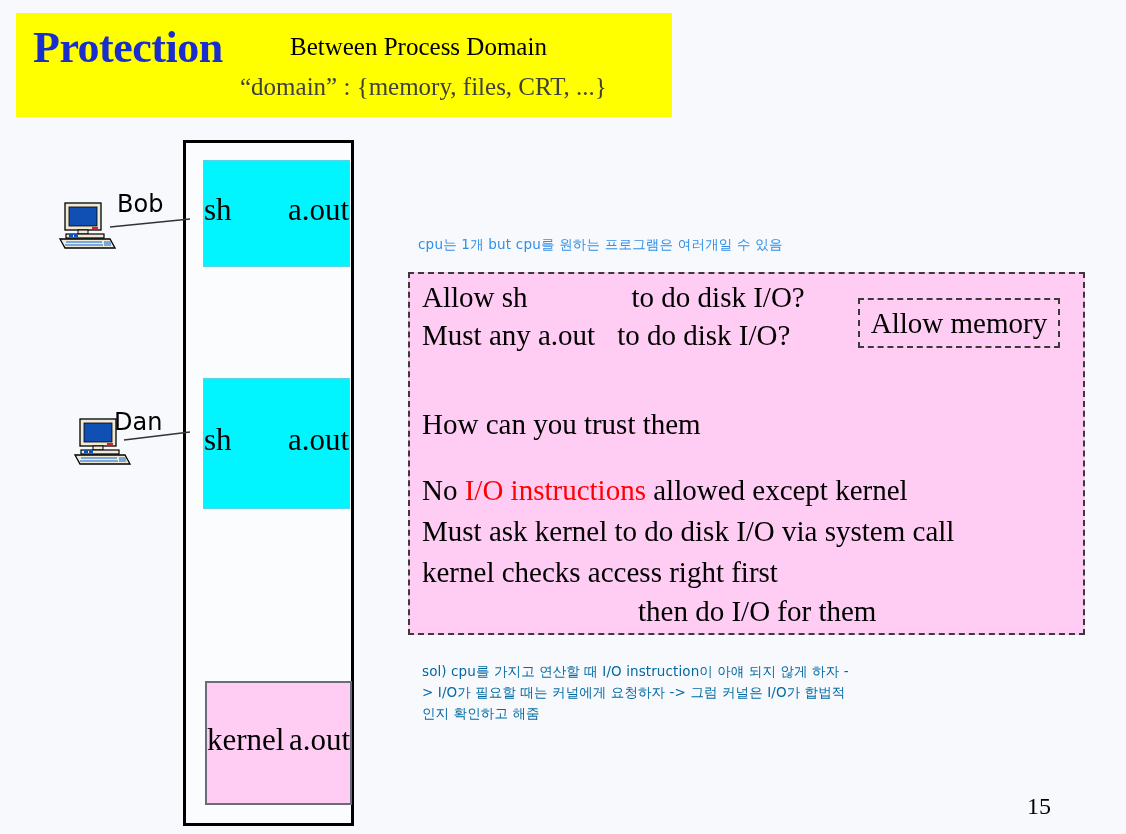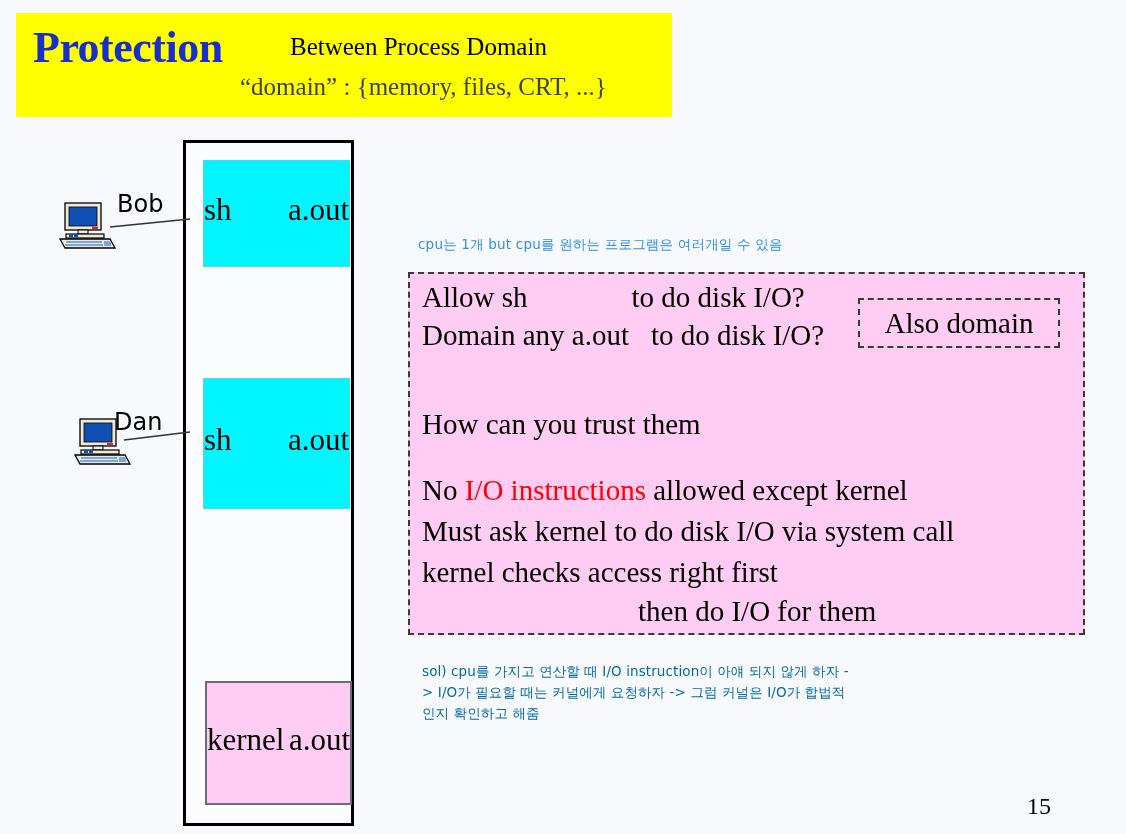--- a/index.html
+++ b/index.html
@@ -266,30 +266,30 @@
     <line x1="0" y1="20" x2="66" y2="12" stroke="#333" stroke-width="1.6"></line>
   </svg>
 
   <div id="note-top">cpu는 1개 but cpu를 원하는 프로그램은 여러개일 수 있음</div>
 
   <div id="pink-box">
     <div id="pl-1" class="pink-line">
       <span>Allow  sh</span><span class="gap-a"></span><span>to do disk I/O?</span>
     </div>
     <div id="pl-2" class="pink-line">
-      <span>Domain any a.out</span><span class="gap-b"></span><span>to do disk I/O?</span>
+      <span>Must any a.out</span><span class="gap-b"></span><span>to do disk I/O?</span>
     </div>
     <div id="pl-3" class="pink-line">How can you trust them</div>
     <div id="pl-5" class="pink-line">
       <span>No </span><span class="hl-red">I/O instructions</span><span> allowed except kernel</span>
     </div>
     <div id="pl-6" class="pink-line">Must ask kernel to do disk I/O via system call</div>
     <div id="pl-7" class="pink-line">kernel checks access right first</div>
     <div id="pl-8" class="pink-line">then do I/O for them</div>
   </div>
 
-  <div id="also-memory">Also domain</div>
+  <div id="also-memory">Allow memory</div>
 
   <div id="note-bottom">sol) cpu를 가지고 연산할 때 I/O instruction이 아얘 되지 않게 하자 -&gt; I/O가 필요할 때는 커널에게 요청하자 -&gt; 그럼 커널은 I/O가 합법적인지 확인하고 해줌</div>
 
   <div id="page-number">15</div>
 
 </div>
 
 </body></html>

